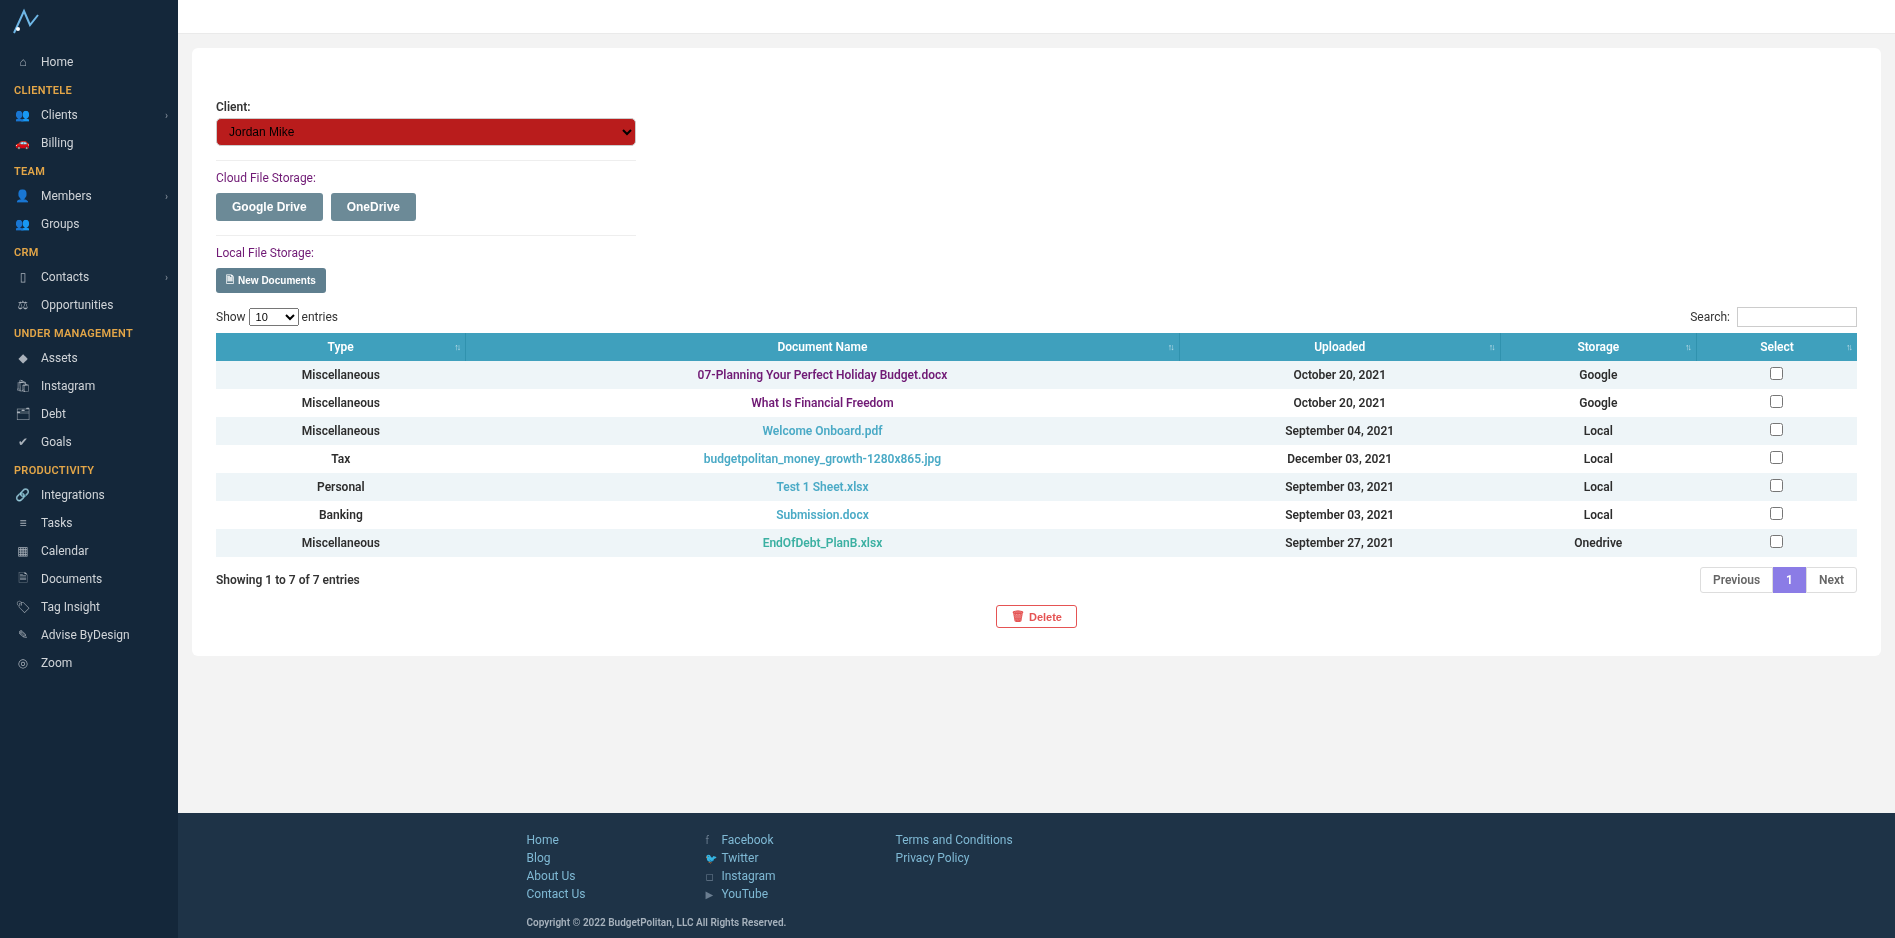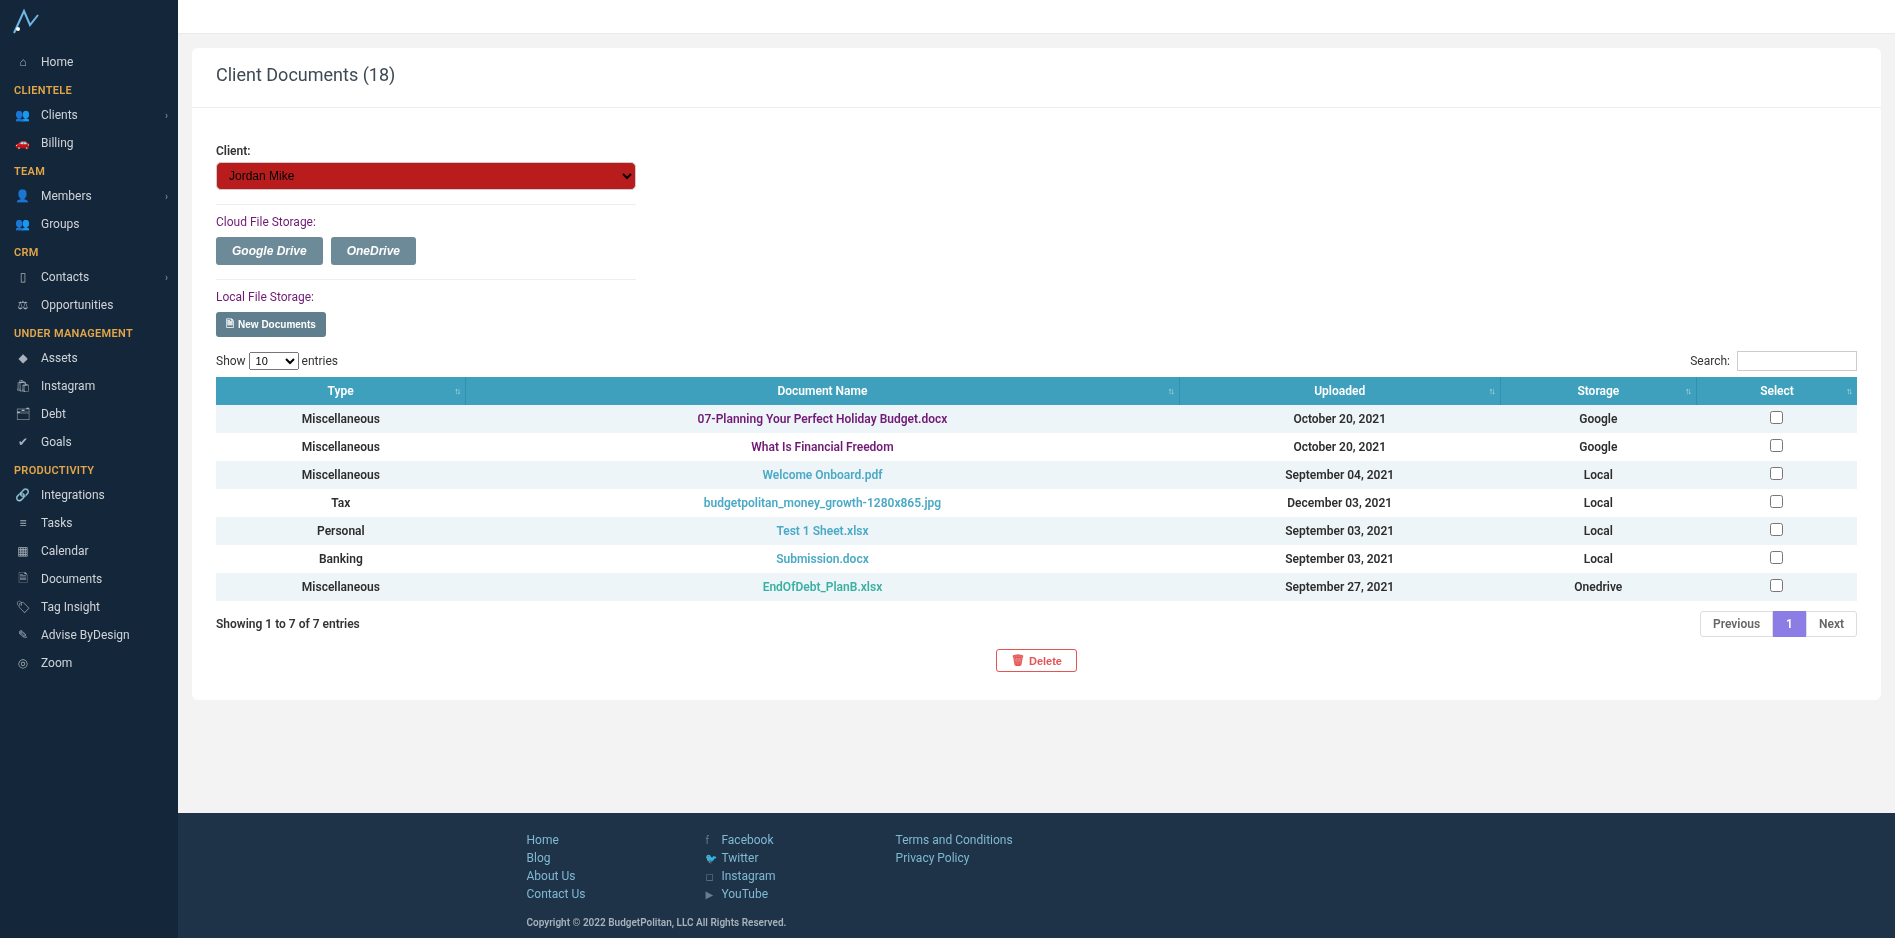--- a/index.html
+++ b/index.html
@@ -22,21 +22,21 @@
 .card { background: #fff; border-radius: 6px; padding: 16px 24px 28px; box-shadow: 0 0 0 rgba(0,0,0,0); }
 .card-title { font-size: 18px; color: #3d4a55; margin-bottom: 12px; font-weight: 400; }
 .card-header-line { border-bottom: 1px solid #eee; margin: 0 -24px 14px; padding: 0 24px 10px; }
 
 .field-label { font-size: 12px; font-weight: 600; margin-bottom: 4px; display: block; margin-top: 36px; }
 .select-client { width: 420px; max-width: 100%; padding: 5px 8px; font-size: 12px; border: 1px solid #ccc; border-radius: 5px; background: #b91c1c; }
 
 .storage-block { margin-top: 14px; }
 .storage-label { font-size: 12px; color: #701a75; margin-bottom: 8px; display: block; border-top: 1px solid #eee; padding-top: 10px; width: 420px; max-width:100%; }
 .btn-row { display: flex; gap: 8px; margin-bottom: 4px; }
-.btn-storage { background: #6c8a97; color: #fff; border: none; padding: 7px 16px; border-radius: 3px; font-size: 12px; font-weight: 600; cursor: pointer; font-style: italic; }
+.btn-storage { background: #6c8a97; color: #fff; border: none; padding: 7px 16px; border-radius: 3px; font-size: 12px; font-weight: 600; cursor: pointer; }
 .btn-newdoc { background: #5f7f8f; color: #fff; border: none; padding: 4px 10px; border-radius: 3px; font-size: 10px; font-weight: 600; cursor: pointer; display: inline-flex; align-items: center; gap: 4px; }
 
 .dt-topbar { display: flex; justify-content: space-between; align-items: center; margin-top: 14px; font-size: 12px; }
 .dt-show select { font-size: 11px; padding: 1px 2px; width: 50px; }
 .dt-search input { border: 1px solid #ccc; padding: 2px 4px; font-size: 12px; width: 120px; margin-left: 4px; }
 
 table.data { width: 100%; border-collapse: collapse; margin-top: 6px; font-size: 12px; }
 table.data thead th { background: #3fa0bd; color: #fff; font-weight: 600; padding: 7px 10px; text-align: center; position: relative; border-right: 1px solid #3092ae; }
 table.data thead th:last-child { border-right: none; }
 table.data thead th .sort-ind { position: absolute; right: 6px; top: 50%; transform: translateY(-50%); font-size: 9px; color: rgba(255,255,255,0.65); letter-spacing: -2px; }
@@ -158,23 +158,20 @@
           <span class="nav-icon">◎</span>
           <span>Zoom</span>
         </div>
       </nav>
   </aside>
 
   <div class="main">
     <div class="topbar"></div>
     <div class="content-wrap">
       <div class="card">
-        <div class="card-header-line">
-          <div class="card-title">Client Documents (18)</div>
-        </div>
 
         <label class="field-label">Client:</label>
         <select class="select-client">
           <option>Jordan Mike</option>
         </select>
 
         <div class="storage-block">
           <span class="storage-label">Cloud File Storage:</span>
           <div class="btn-row">
             <button class="btn-storage">Google Drive</button>

